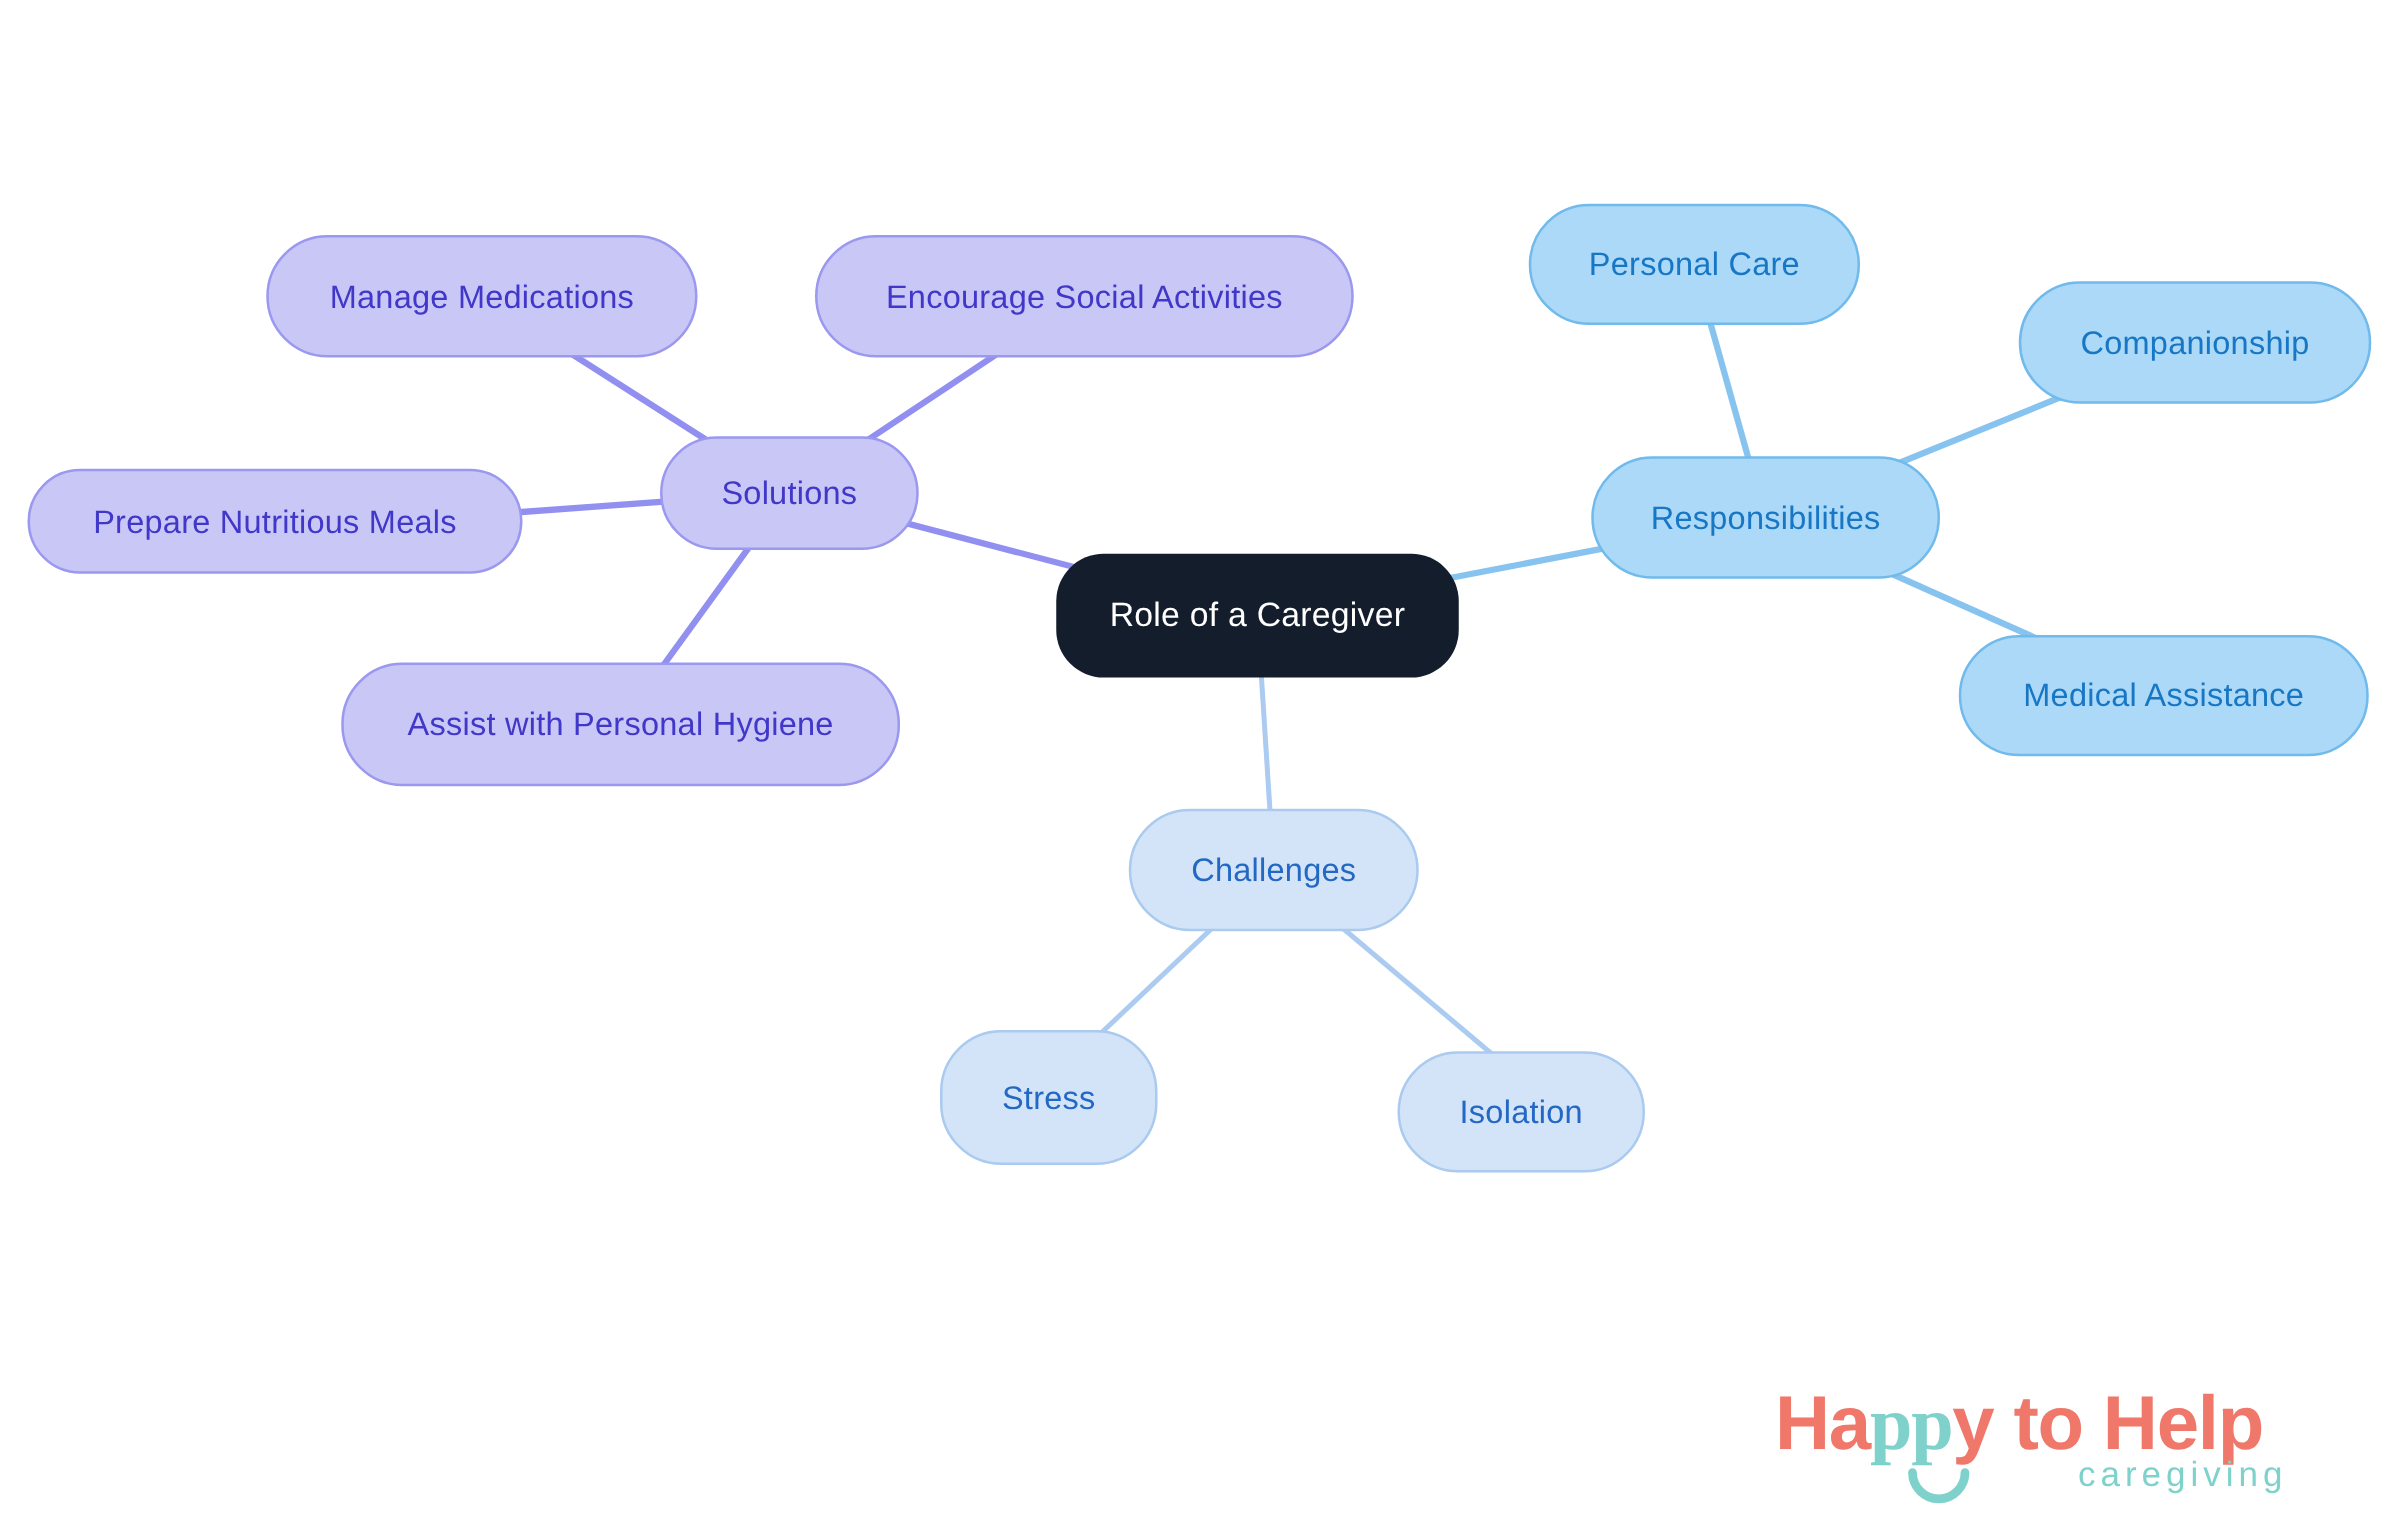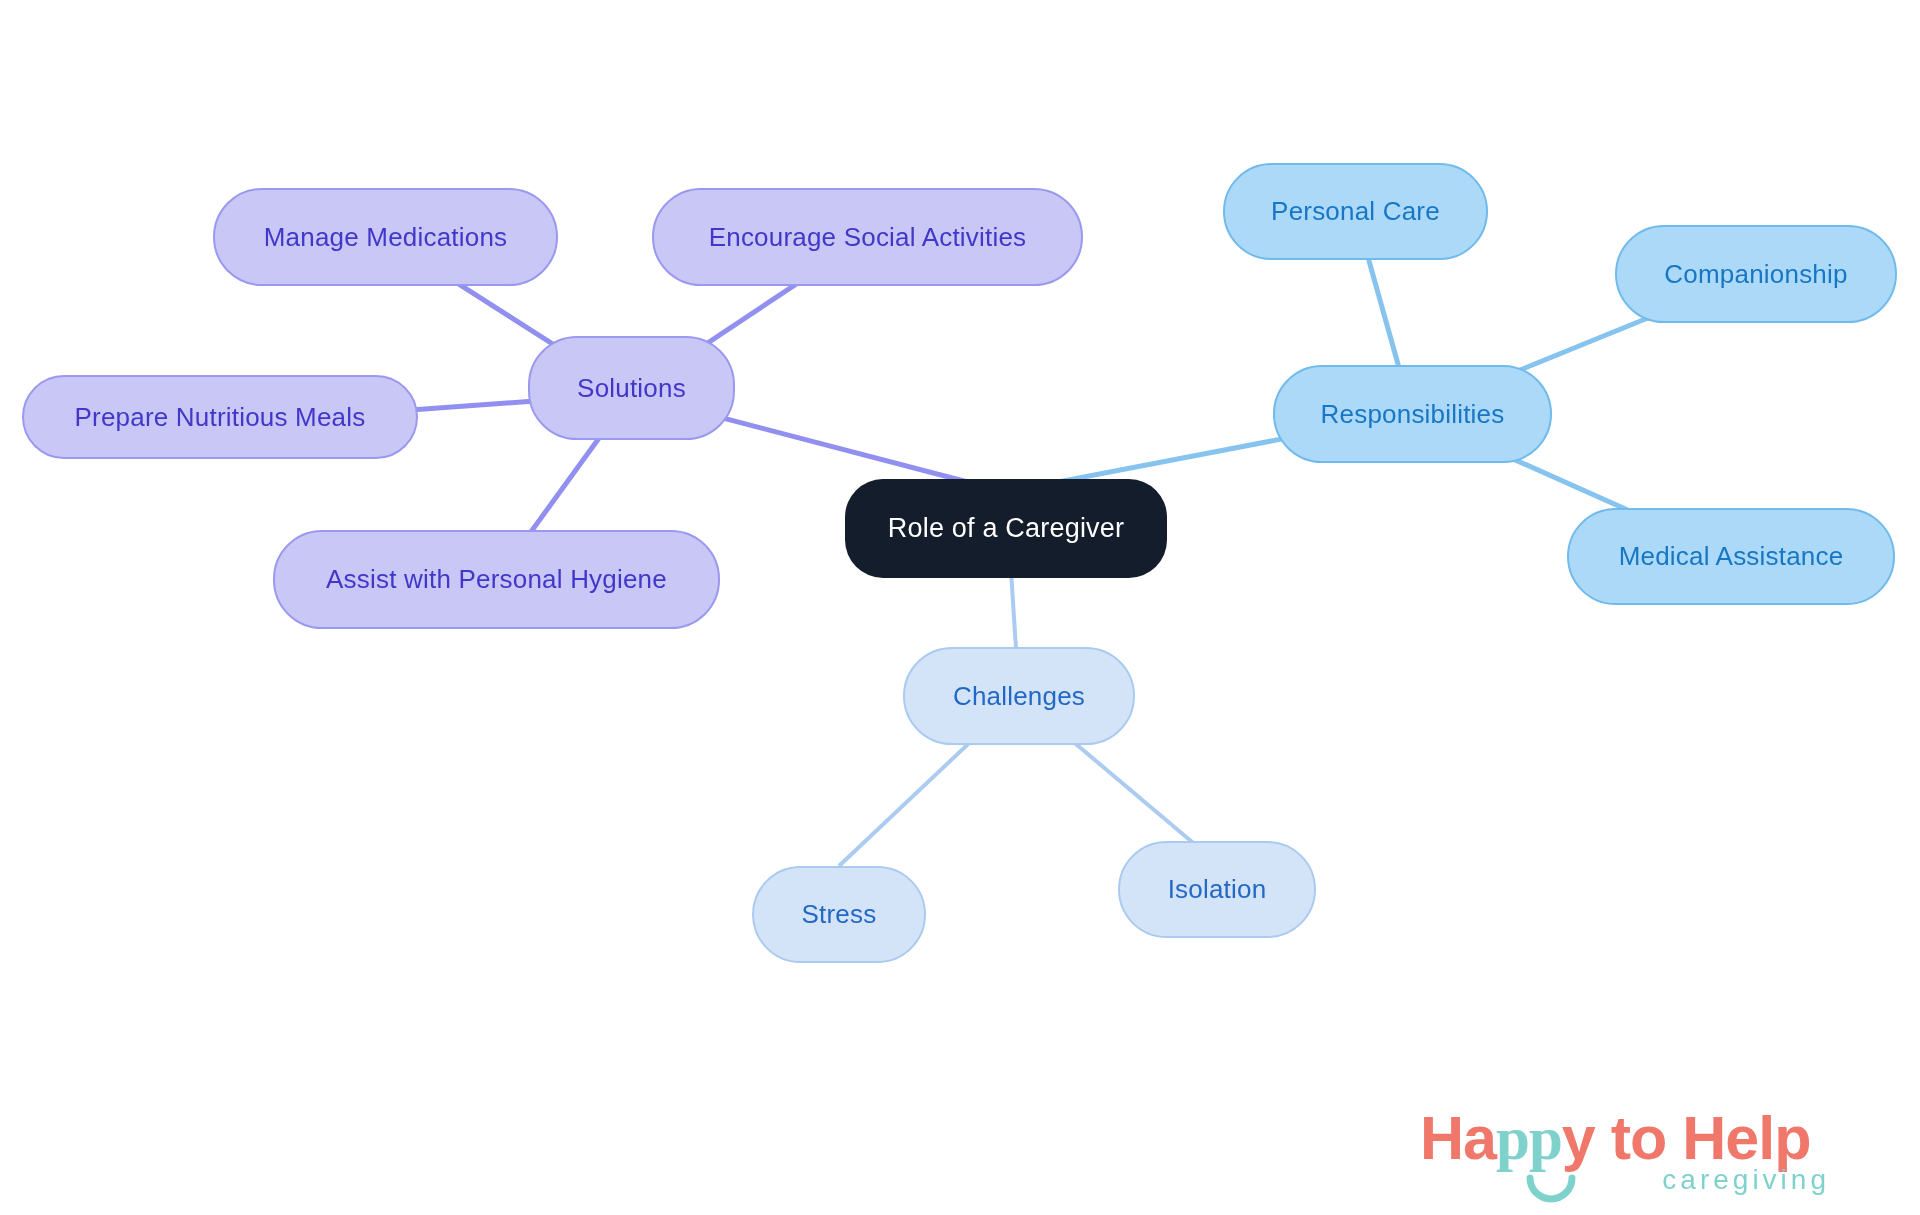--- a/index.html
+++ b/index.html
@@ -46,21 +46,20 @@
     background: var(--pale-fill, #D3E4F8);
     border: 2px solid var(--pale-border, #AACAEF);
     color: var(--pale-text, #2268C4);
   }
   .node.central {
     background: var(--central-fill, #141D2B);
     color: var(--central-text, #ffffff);
     border: none;
     border-radius: 38px;
     font-size: 27px;
-    margin-top: 36px;
   }
 
   .logo {
     position: absolute;
     left: 1420px;
     top: 1108px;
     width: 462px;
     height: 100px;
   }
   .logo-main {
@@ -110,37 +109,37 @@
     <line class="edge-pale" x1="1019" y1="696" x2="839" y2="866"></line>
     <line class="edge-pale" x1="1019" y1="696" x2="1217" y2="863"></line>
   </svg>
 
   <div class="node purple" style="left:213px; top:188px; width:345px; height:98px;">Manage Medications</div>
 
   <div class="node purple" style="left:652px; top:188px; width:431px; height:98px;">Encourage Social Activities</div>
 
   <div class="node purple" style="left:22px; top:375px; width:396px; height:84px;">Prepare Nutritious Meals</div>
 
-  <div class="node purple" style="left:528px; top:336px; width:207px; height:104px;text-align:right;">Solutions</div>
+  <div class="node purple" style="left:528px; top:349px; width:207px; height:91px;text-align:right;">Solutions</div>
 
   <div class="node purple" style="left:273px; top:530px; width:447px; height:99px;">Assist with Personal Hygiene</div>
 
   <div class="node central" style="left:845px; top:443px; width:322px; height:99px;">Role of a Caregiver</div>
 
   <div class="node blue" style="left:1223px; top:163px; width:265px; height:97px;">Personal Care</div>
 
   <div class="node blue" style="left:1615px; top:225px; width:282px; height:98px;">Companionship</div>
 
   <div class="node blue" style="left:1273px; top:365px; width:279px; height:98px;">Responsibilities</div>
 
   <div class="node blue" style="left:1567px; top:508px; width:328px; height:97px;">Medical Assistance</div>
 
   <div class="node pale" style="left:903px; top:647px; width:232px; height:98px;">Challenges</div>
 
-  <div class="node pale" style="left:752px; top:866px; width:174px; height:97px;">Stress</div>
+  <div class="node pale" style="left:752px; top:824px; width:174px; height:108px;">Stress</div>
 
   <div class="node pale" style="left:1118px; top:815px; width:198px; height:97px;margin-top:26px;">Isolation</div>
 
   <div class="logo">
     <div class="logo-main"><span class="coral">Ha</span><span class="teal">pp</span><span class="coral">y</span><span class="coral"> to </span><span class="coral">Help</span></div>
     <svg class="logo-smile" viewBox="0 0 50 32" xmlns="http://www.w3.org/2000/svg">
       <path d="M4,4 A21,21 0 0 0 46,4" fill="none" stroke="#7FD2CB" stroke-width="7" stroke-linecap="round"></path>
     </svg>
     <div class="logo-sub">caregiving</div>
   </div>

